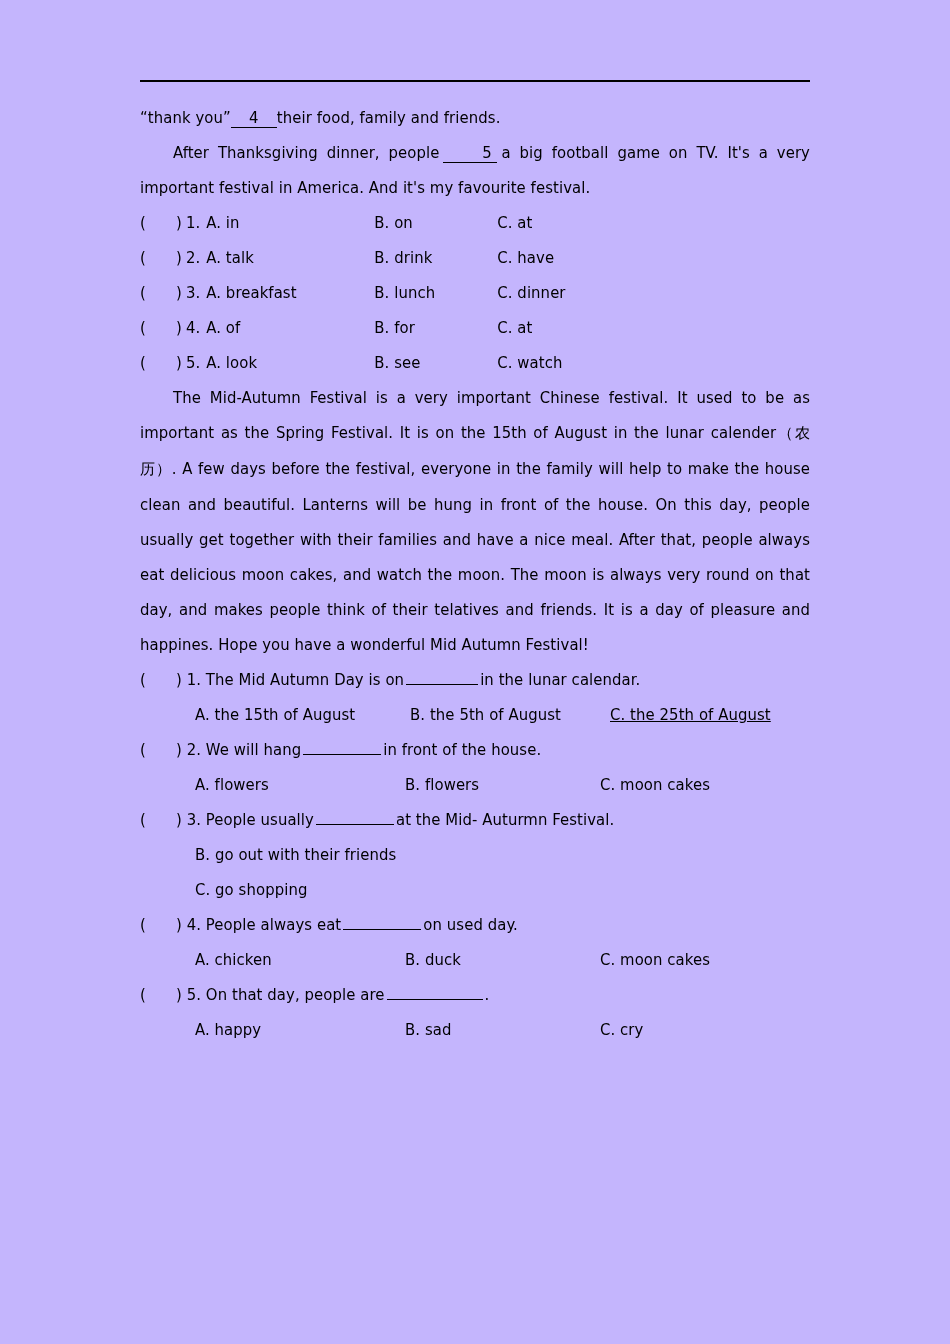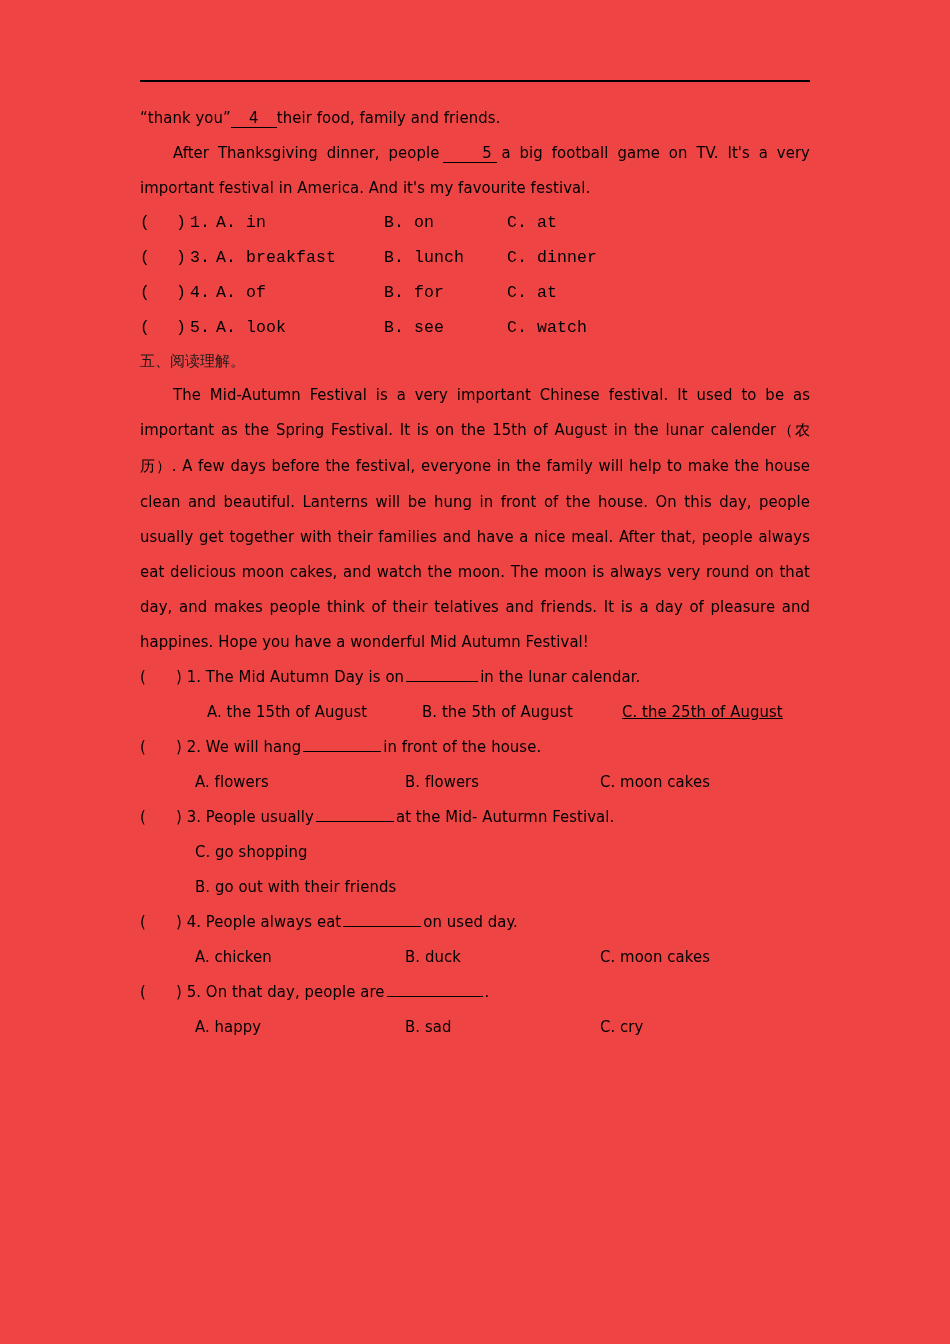--- a/index.html
+++ b/index.html
@@ -14,21 +14,21 @@
     font-family: "DejaVu Sans", sans-serif;
     color: #000000;
     overflow: hidden;
   }
   .page {
     position: absolute;
     left: 0;
     top: 0;
     width: 950px;
     height: 1344px;
-    background: #ef4444;
+    background: #c4b5fd;
   }
   .content {
     position: absolute;
     left: 140px;
     top: 80px;
     width: 670px;
   }
 
   
   .top-rule {
@@ -73,21 +73,20 @@
     height: 14px;
     margin: 0 2px;
   }
 
   
   .opt-row {
     display: block;
     height: 35px;
     line-height: 35px;
     white-space: nowrap;
-    font-family: Liberation Mono, monospace;
   }
   .opt-row .paren-open { display: inline-block; width: 36px; }
   .opt-row .paren-close { display: inline-block; }
   .opt-row .num { padding-left: 4px; }
   .cz-a { display: inline-block; width: 168px; padding-left: 6px; }
   .cz-b { display: inline-block; width: 123px; }
   .cz-c { display: inline-block; }
 
   
   .cn-heading {
@@ -113,21 +112,21 @@
   .q-opts {
     display: block;
     height: 35px;
     line-height: 35px;
     white-space: nowrap;
     padding-left: 55px;
   }
   .q-opts.stacked { padding-left: 55px; }
 
   
-  .wide-a { display: inline-block; width: 215px; margin-left: 12px; }
+  .wide-a { display: inline-block; width: 215px; }
   .wide-b { display: inline-block; width: 200px; }
   .wide-c { display: inline-block; text-decoration: underline; }
 
   .col-a { display: inline-block; width: 210px; }
   .col-b { display: inline-block; width: 195px; }
   .col-c { display: inline-block; }
 </style>
 </head>
 <body>
 
@@ -137,44 +136,44 @@
     <div class="top-rule"></div>
 
     <div class="en para"><span>“thank you”</span><span class="blank-num w4">4</span><span>their food, family and friends.</span></div>
 
     <div class="en para indent"><span>After Thanksgiving dinner, people</span><span class="blank-num w5">5</span><span>a big football game on TV. It's a very important festival in America. And it's my favourite festival.</span></div>
 
     <div class="en">
 
       <div class="opt-row"><span class="paren-open">(</span><span class="paren-close">)</span><span class="num">1.</span><span class="cz-a">A. in</span><span class="cz-b">B. on</span><span class="cz-c">C. at</span></div>
 
+      <div class="opt-row"><span class="paren-open">(</span><span class="paren-close">)</span><span class="num">2.</span><span class="cz-a">A. talk</span><span class="cz-b">B. drink</span><span class="cz-c">C. have</span></div>
 
       <div class="opt-row"><span class="paren-open">(</span><span class="paren-close">)</span><span class="num">3.</span><span class="cz-a">A. breakfast</span><span class="cz-b">B. lunch</span><span class="cz-c">C. dinner</span></div>
 
       <div class="opt-row"><span class="paren-open">(</span><span class="paren-close">)</span><span class="num">4.</span><span class="cz-a">A. of</span><span class="cz-b">B. for</span><span class="cz-c">C. at</span></div>
 
       <div class="opt-row"><span class="paren-open">(</span><span class="paren-close">)</span><span class="num">5.</span><span class="cz-a">A. look</span><span class="cz-b">B. see</span><span class="cz-c">C. watch</span></div>
 
     </div>
 
-    <div class="cn-heading">五、阅读理解。</div>
 
     <div class="en para indent"><span>The Mid-Autumn Festival is a very important Chinese festival. It used to be as important as the Spring Festival. It is on the 15th of August in the lunar calender</span><span class="cn-inline">（农历）</span><span>. A few days before the festival, everyone in the family will help to make the house clean and beautiful. Lanterns will be hung in front of the house. On this day, people usually get together with their families and have a nice meal. After that, people always eat delicious moon cakes, and watch the moon. The moon is always very round on that day, and makes people think of their telatives and friends. It is a day of pleasure and happines. Hope you have a wonderful Mid Autumn Festival!</span></div>
 
     <div class="en">
 
       <div class="q-stem"><span class="paren-open">(</span><span>) 1. The Mid Autumn Day is on</span><span class="blank-line" style="width:72px"></span><span>in the lunar calendar.</span></div>
       <div class="q-opts"><span class="wide-a">A. the 15th of August</span><span class="wide-b">B. the 5th of August</span><span class="wide-c">C. the 25th of August</span></div>
 
       <div class="q-stem"><span class="paren-open">(</span><span>) 2. We will hang</span><span class="blank-line" style="width:78px"></span><span>in front of the house.</span></div>
       <div class="q-opts"><span class="col-a">A. flowers</span><span class="col-b">B. flowers</span><span class="col-c">C. moon cakes</span></div>
 
       <div class="q-stem"><span class="paren-open">(</span><span>) 3. People usually</span><span class="blank-line" style="width:78px"></span><span>at the Mid- Auturmn Festival.</span></div>
+      <div class="q-opts stacked">B. go out with their friends</div>
       <div class="q-opts stacked">C. go shopping</div>
-      <div class="q-opts stacked">B. go out with their friends</div>
 
       <div class="q-stem"><span class="paren-open">(</span><span>) 4. People always eat</span><span class="blank-line" style="width:78px"></span><span>on used day.</span></div>
       <div class="q-opts"><span class="col-a">A. chicken</span><span class="col-b">B. duck</span><span class="col-c">C. moon cakes</span></div>
 
       <div class="q-stem"><span class="paren-open">(</span><span>) 5. On that day, people are</span><span class="blank-line" style="width:96px"></span><span>.</span></div>
       <div class="q-opts"><span class="col-a">A. happy</span><span class="col-b">B. sad</span><span class="col-c">C. cry</span></div>
 
     </div>
 
   </div>

